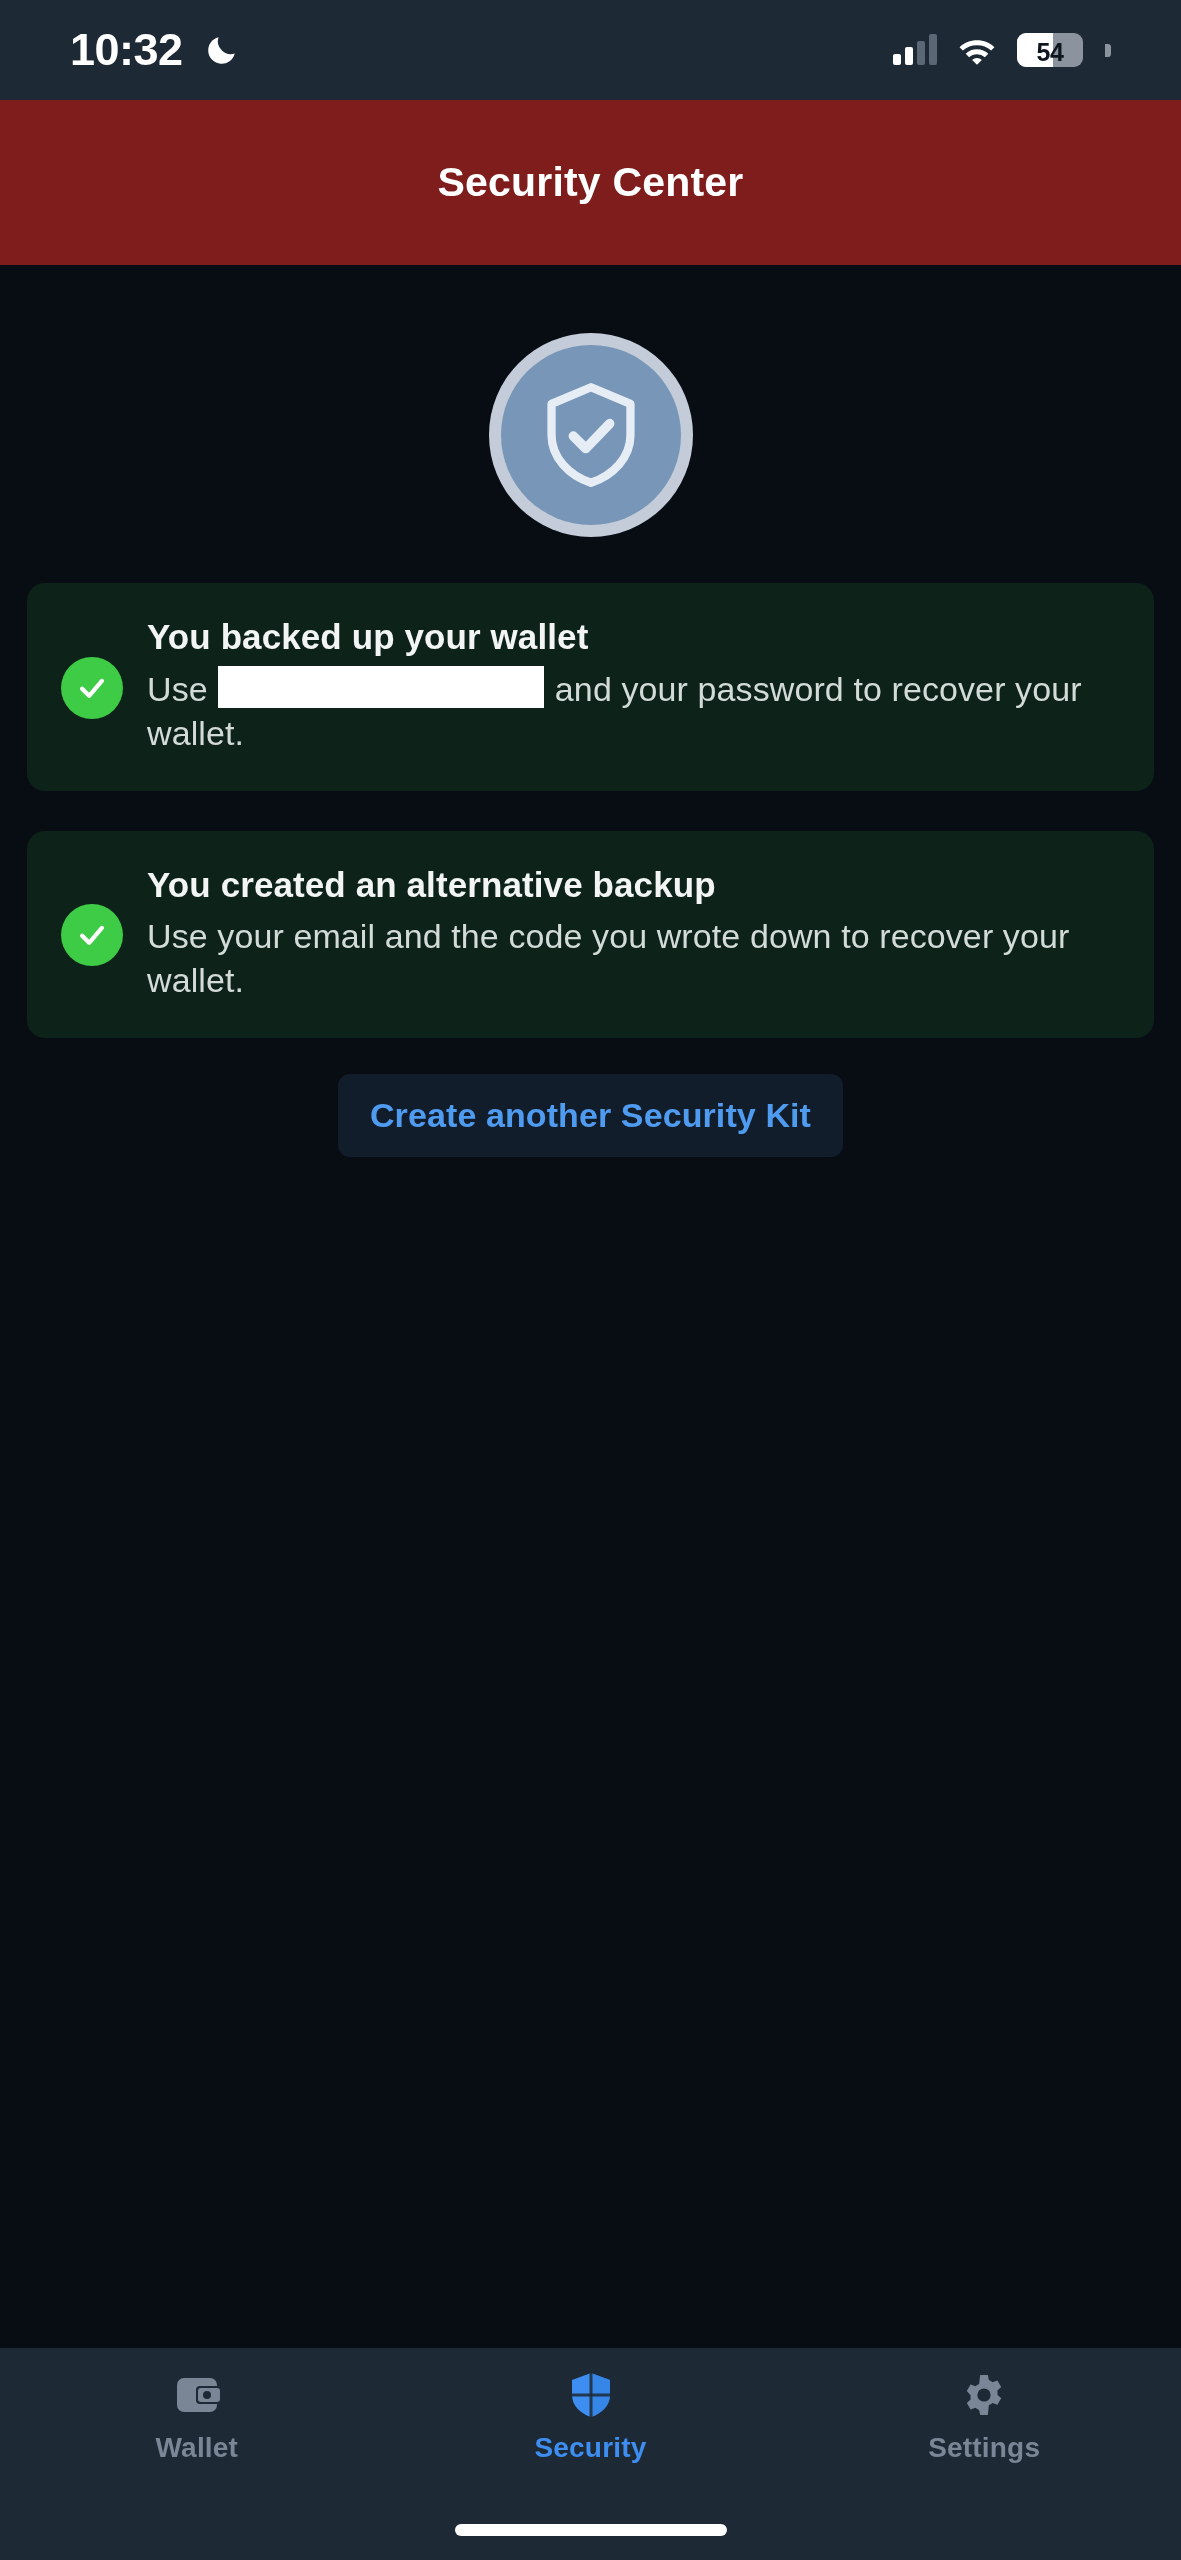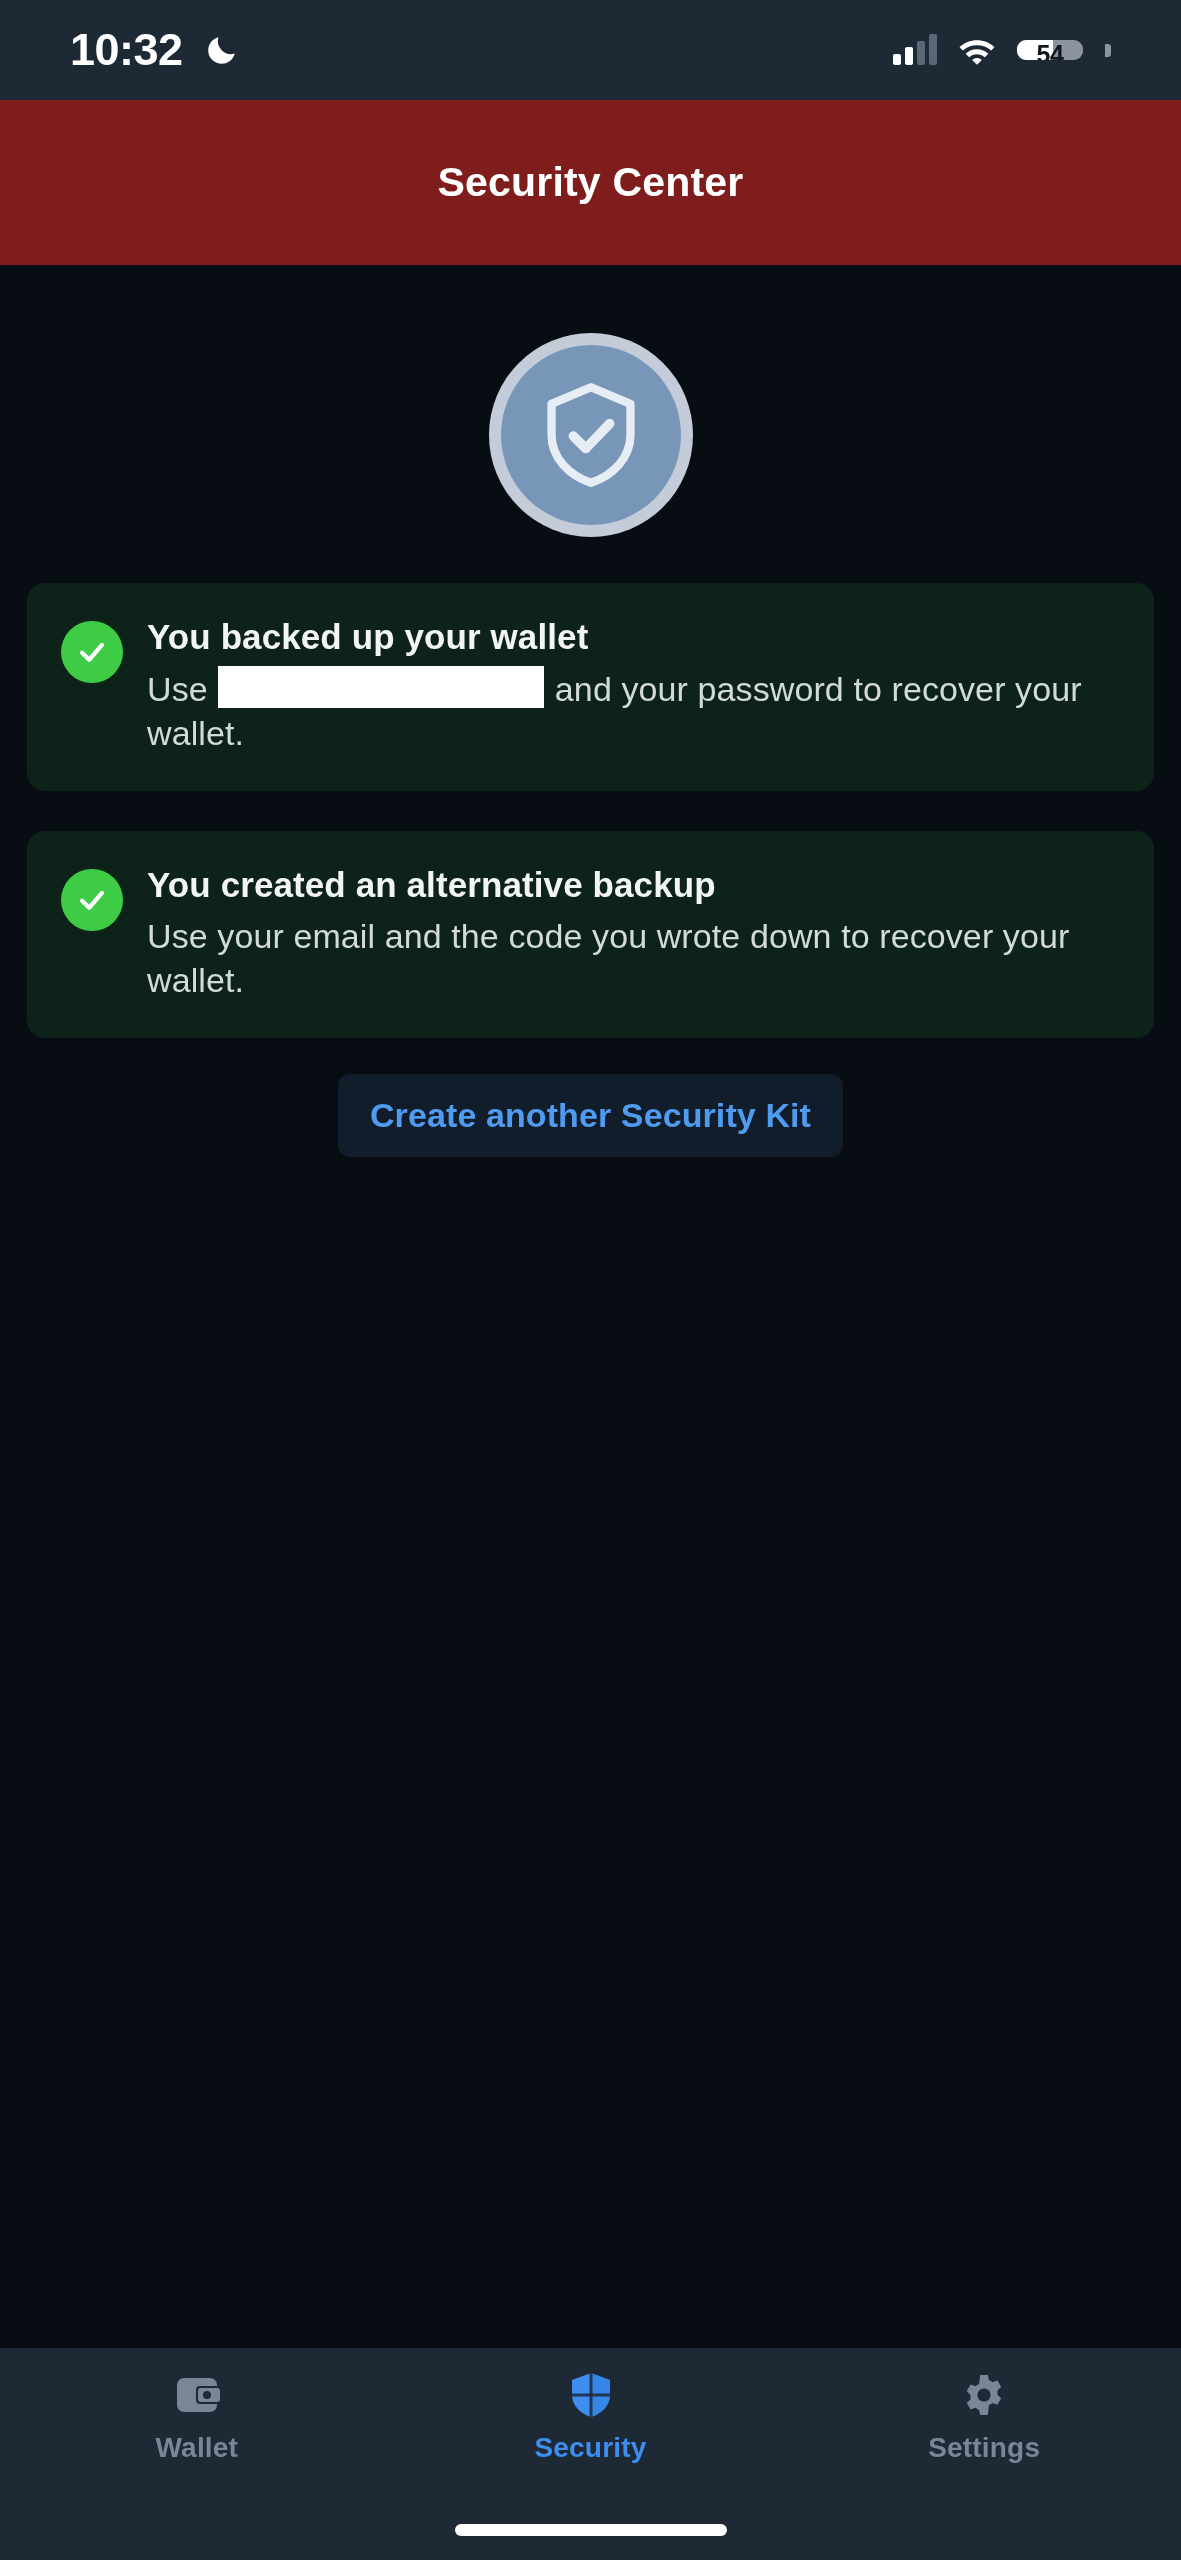--- a/index.html
+++ b/index.html
@@ -35,23 +35,23 @@
     display:flex; align-items:center; gap:20px;
   }
   .signal-bars { display:flex; align-items:flex-end; gap:4px; height:30px; }
   .signal-bars i { display:block; width:8px; border-radius:2px; background:#ffffff; }
   .signal-bars i.b1 { height:11px; }
   .signal-bars i.b2 { height:18px; }
   .signal-bars i.b3 { height:24px; background:#5b6775; }
   .signal-bars i.b4 { height:31px; background:#5b6775; }
   .wifi-icon { width:40px; height:30px; display:block; }
   .battery {
-    position:relative; width:66px; height:20px;
+    position:relative; width:66px; height:34px;
     border-radius:9px; background:#8a939e;
-    display:flex; align-items:flex-start; justify-content:center;
+    display:flex; align-items:flex-end; justify-content:center;
     overflow:hidden;
   }
   .battery .fill {
     position:absolute; left:0; top:0; bottom:0; width:54%;
     background:#ffffff;
   }
   .battery .pct {
     position:relative; z-index:2;
     font-size:25px; font-weight:700; color:#10161d;
     letter-spacing:-0.5px;
@@ -110,20 +110,21 @@
     display:flex; flex-direction:column;
     gap:40px;
   }
 
   .card {
     background:#0d2219;
     border-radius:18px;
     padding:34px 38px 36px 34px;
     display:flex;
     gap:24px;
+    align-items:center;
   }
   .check-circle {
     width:62px; height:62px; border-radius:50%;
     background:#3ecc47;
     flex-shrink:0;
     margin-top:4px;
     display:flex; align-items:center; justify-content:center;
   }
   .check-circle svg { width:34px; height:34px; display:block; }
   .card-body { flex:1; min-width:0; }

